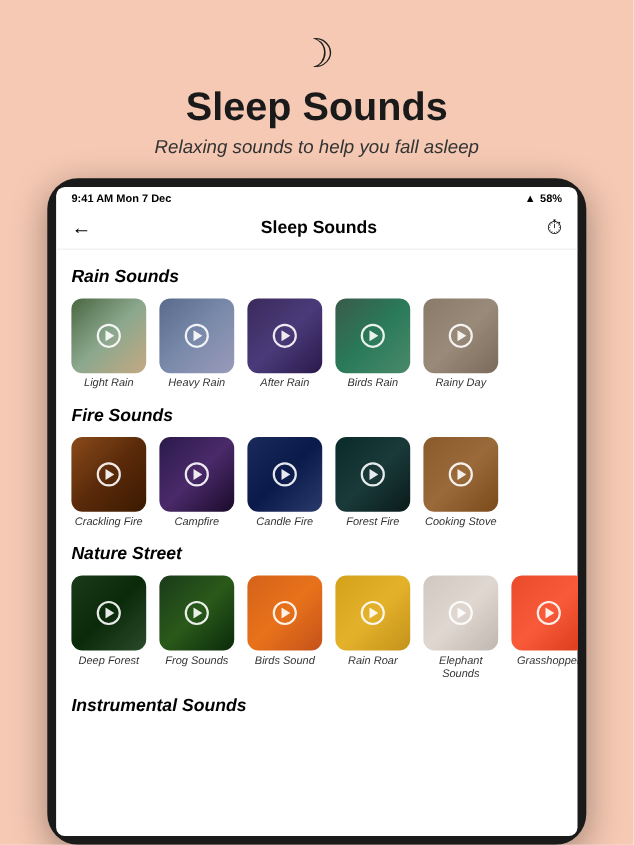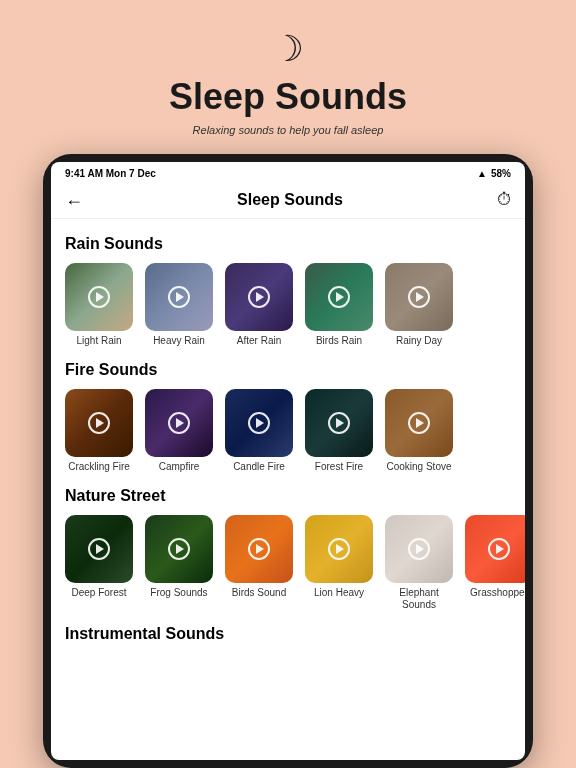--- a/index.html
+++ b/index.html
@@ -28,21 +28,21 @@
     }
 
     .app-title {
       font-size: 36px;
       font-weight: 700;
       color: #1a1a1a;
       margin-bottom: 6px;
     }
 
     .app-subtitle {
-      font-size: 11px;
+      font-size: 17px;
       color: #333;
       font-style: italic;
     }
 
     
     .device {
       width: 490px;
       height: 620px;
       background: #1a1a1a;
       border-radius: 28px;
@@ -105,20 +105,21 @@
       font-size: 18px;
       color: #000;
       cursor: pointer;
     }
 
     
     .content {
       flex: 1;
       overflow-y: auto;
       padding: 12px 14px;
+      font-style: italic;
     }
 
     .content::-webkit-scrollbar { display: none; }
 
     .section-title {
       font-size: 16px;
       font-weight: 700;
       color: #000;
       margin-bottom: 10px;
       margin-top: 4px;
@@ -359,21 +360,21 @@
                 </div>
             </div>
             <span class="sound-label">Birds Sound</span>
           </div>
           <div class="sound-item">
             <div class="sound-thumb thumb-lion">
               <div class="play-btn">
                   <div class="play-triangle"></div>
                 </div>
             </div>
-            <span class="sound-label">Lion Heavy</span>
+            <span class="sound-label">Rain Roar</span>
           </div>
           <div class="sound-item">
             <div class="sound-thumb thumb-elephant">
               <div class="play-btn">
                   <div class="play-triangle"></div>
                 </div>
             </div>
             <span class="sound-label">Elephant Sounds</span>
           </div>
           <div class="sound-item">

